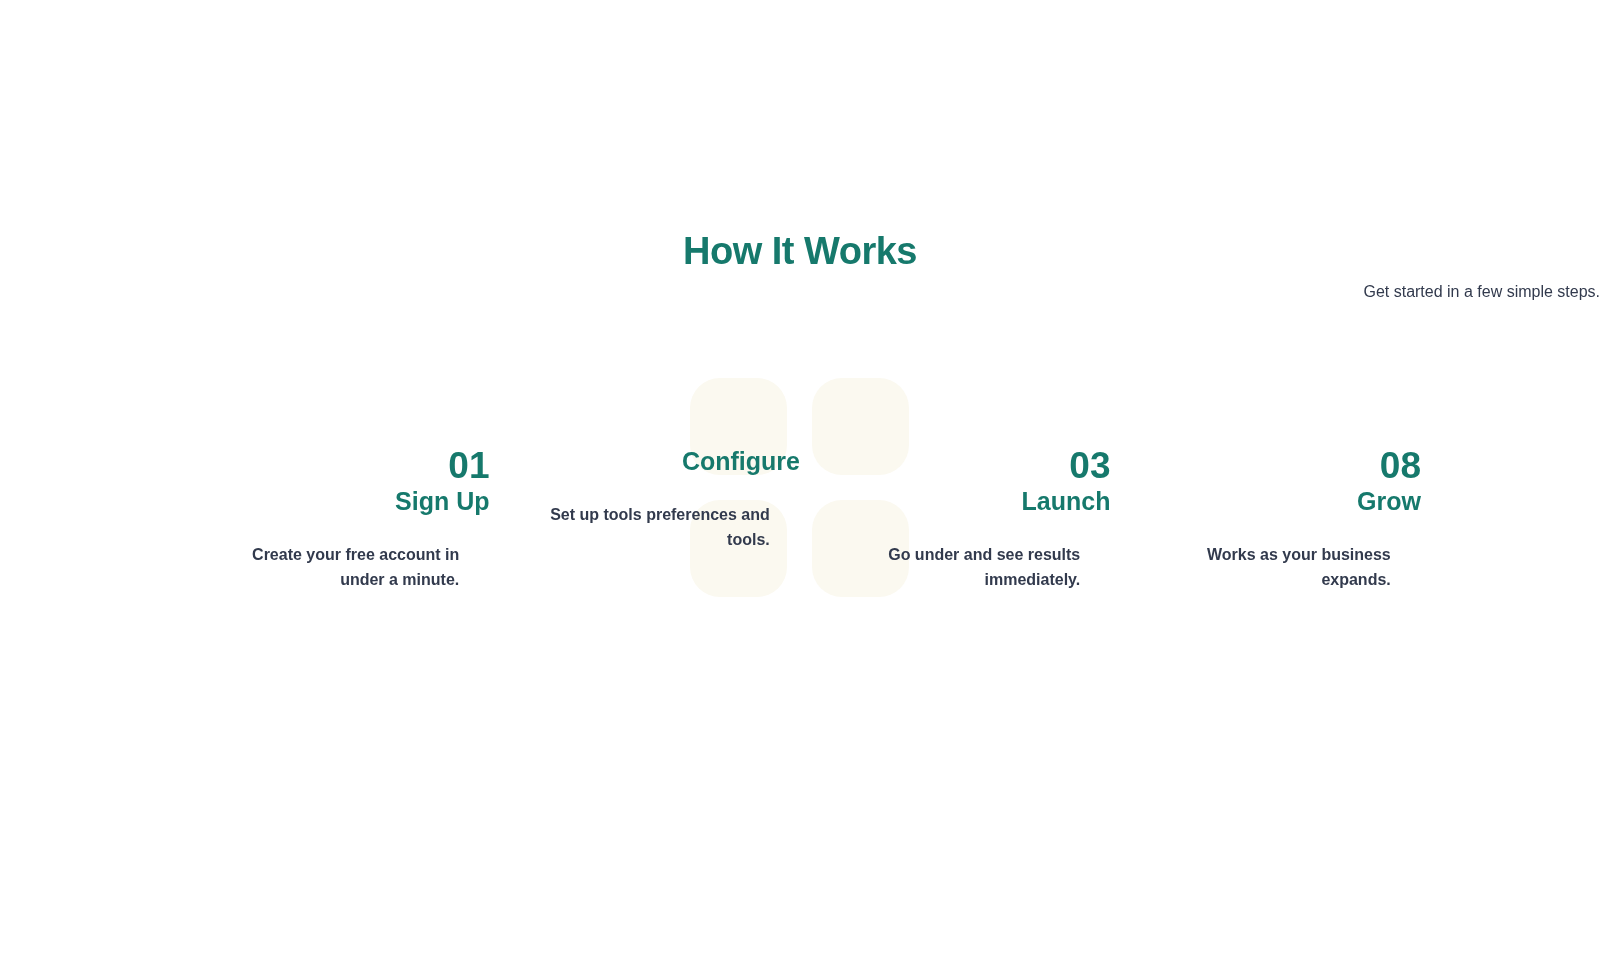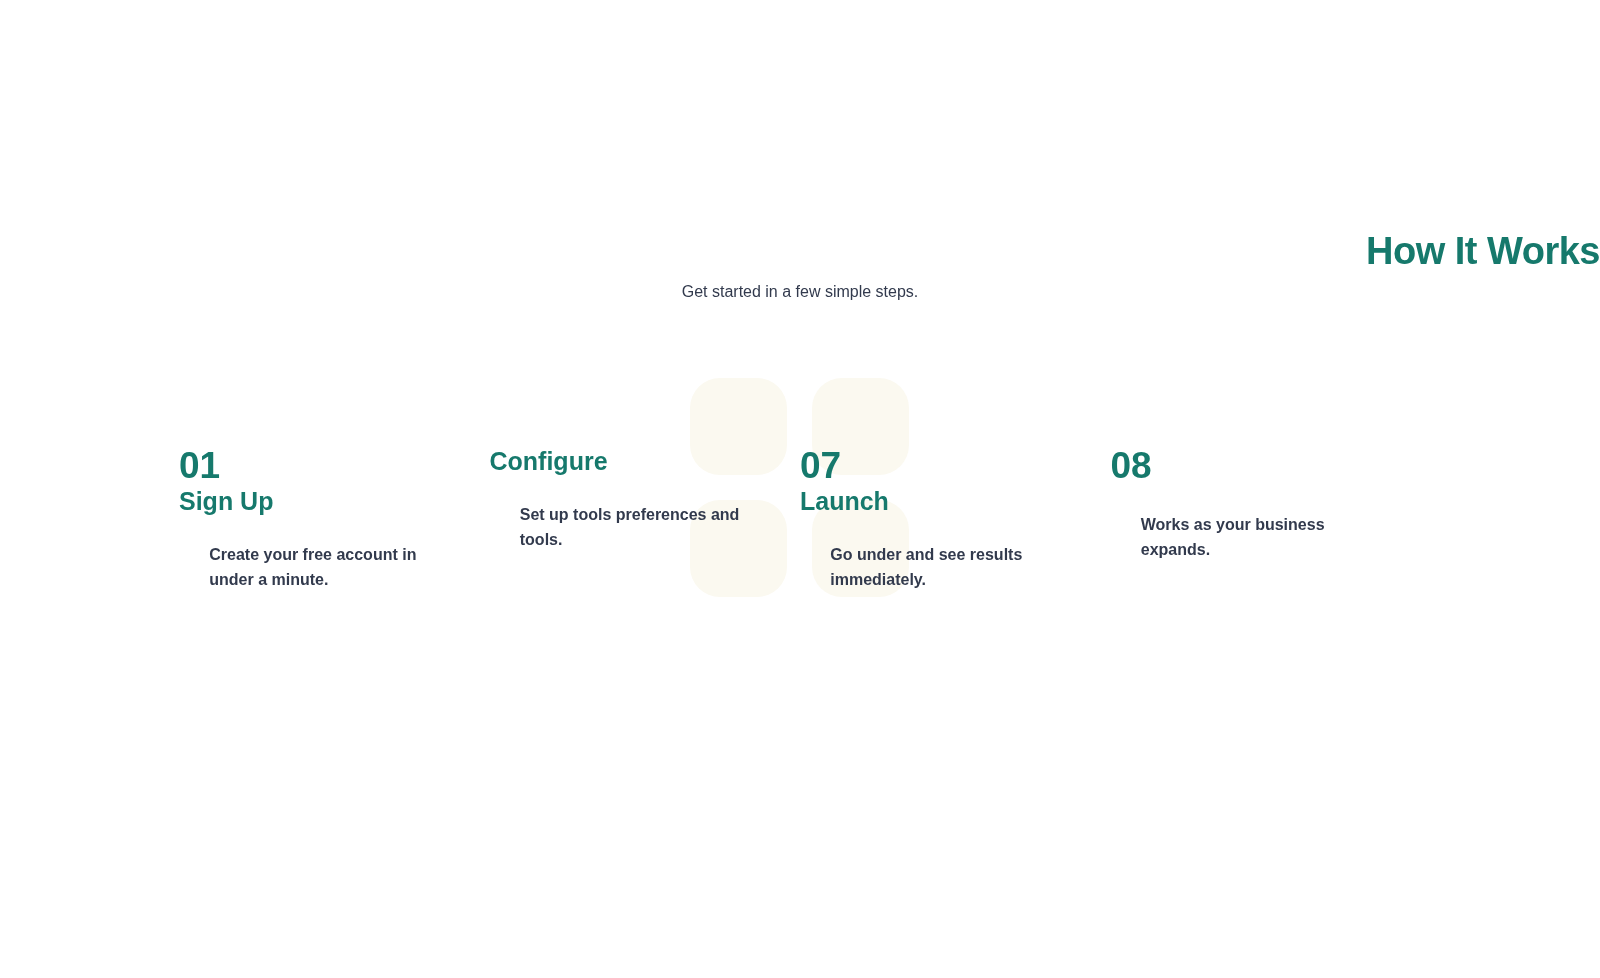--- a/index.html
+++ b/index.html
@@ -21,33 +21,33 @@
   .section {
     position: relative;
     width: 1600px;
     height: 978px;
   }
   .section-title {
     position: absolute;
     top: 198px;
     left: 0;
     width: 100%;
-    text-align: right;
+    text-align: center;
     font-size: 38px;
     line-height: 42px;
     font-weight: 700;
     letter-spacing: -0.5px;
     color: var(--accent-color);
   }
   .section-subtitle {
     position: absolute;
     top: 264px;
     left: 0;
     width: 100%;
-    text-align: center;
+    text-align: right;
     font-size: 16px;
     line-height: 24px;
     color: var(--text-color);
   }
   .tiles {
     position: absolute;
     top: 378px;
     left: 690px;
     width: 219px;
     display: flex;
@@ -62,21 +62,21 @@
   }
   .steps {
     position: absolute;
     top: 446px;
     left: 179px;
     width: 1242px;
     display: flex;
   }
   .step {
     width: 310.5px;
-    text-align: left;
+    text-align: right;
   }
   .step-number {
     font-size: 37px;
     line-height: 40px;
     font-weight: 700;
     color: var(--accent-color);
   }
   .step-title {
     margin-top: 0;
     font-size: 25px;
@@ -116,24 +116,25 @@
       <div class="step-title">Sign Up</div>
       <div class="step-desc">Create your free account in under a minute.</div>
     </div>
 
     <div class="step">
       <div class="step-title">Configure</div>
       <div class="step-desc">Set up tools preferences and tools.</div>
     </div>
 
     <div class="step">
-      <div class="step-number">07</div>
+      <div class="step-number">03</div>
       <div class="step-title">Launch</div>
       <div class="step-desc">Go under and see results immediately.</div>
     </div>
 
     <div class="step">
       <div class="step-number">08</div>
+      <div class="step-title">Grow</div>
       <div class="step-desc">Works as your business expands.</div>
     </div>
 
   </div>
 </div>
 
 </body></html>

